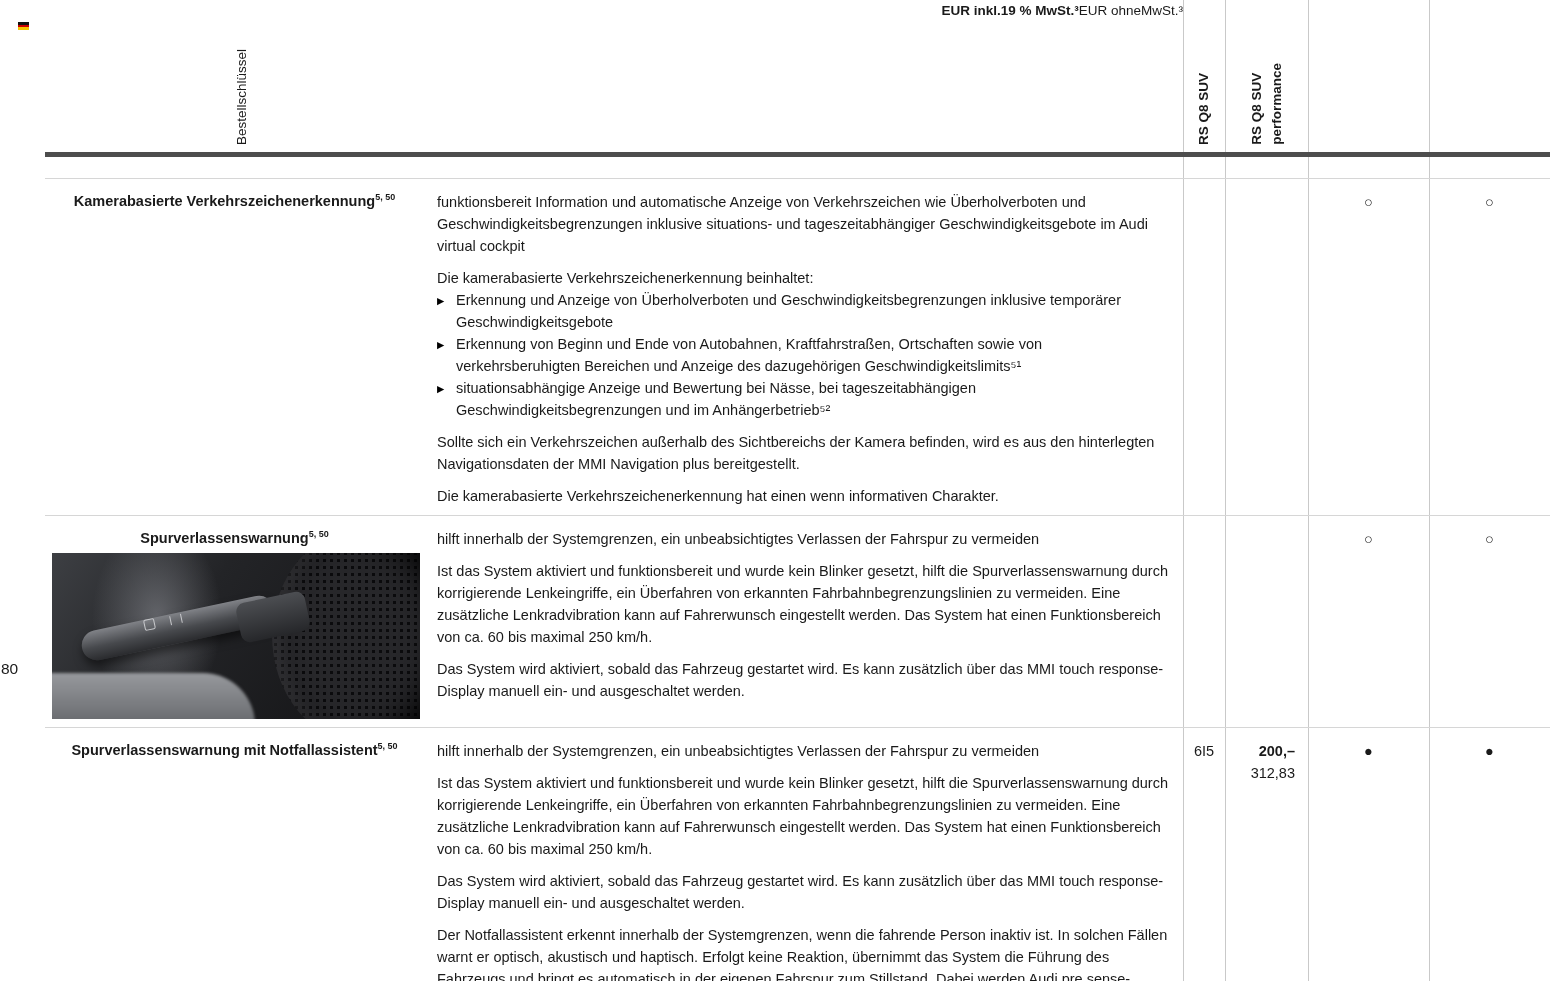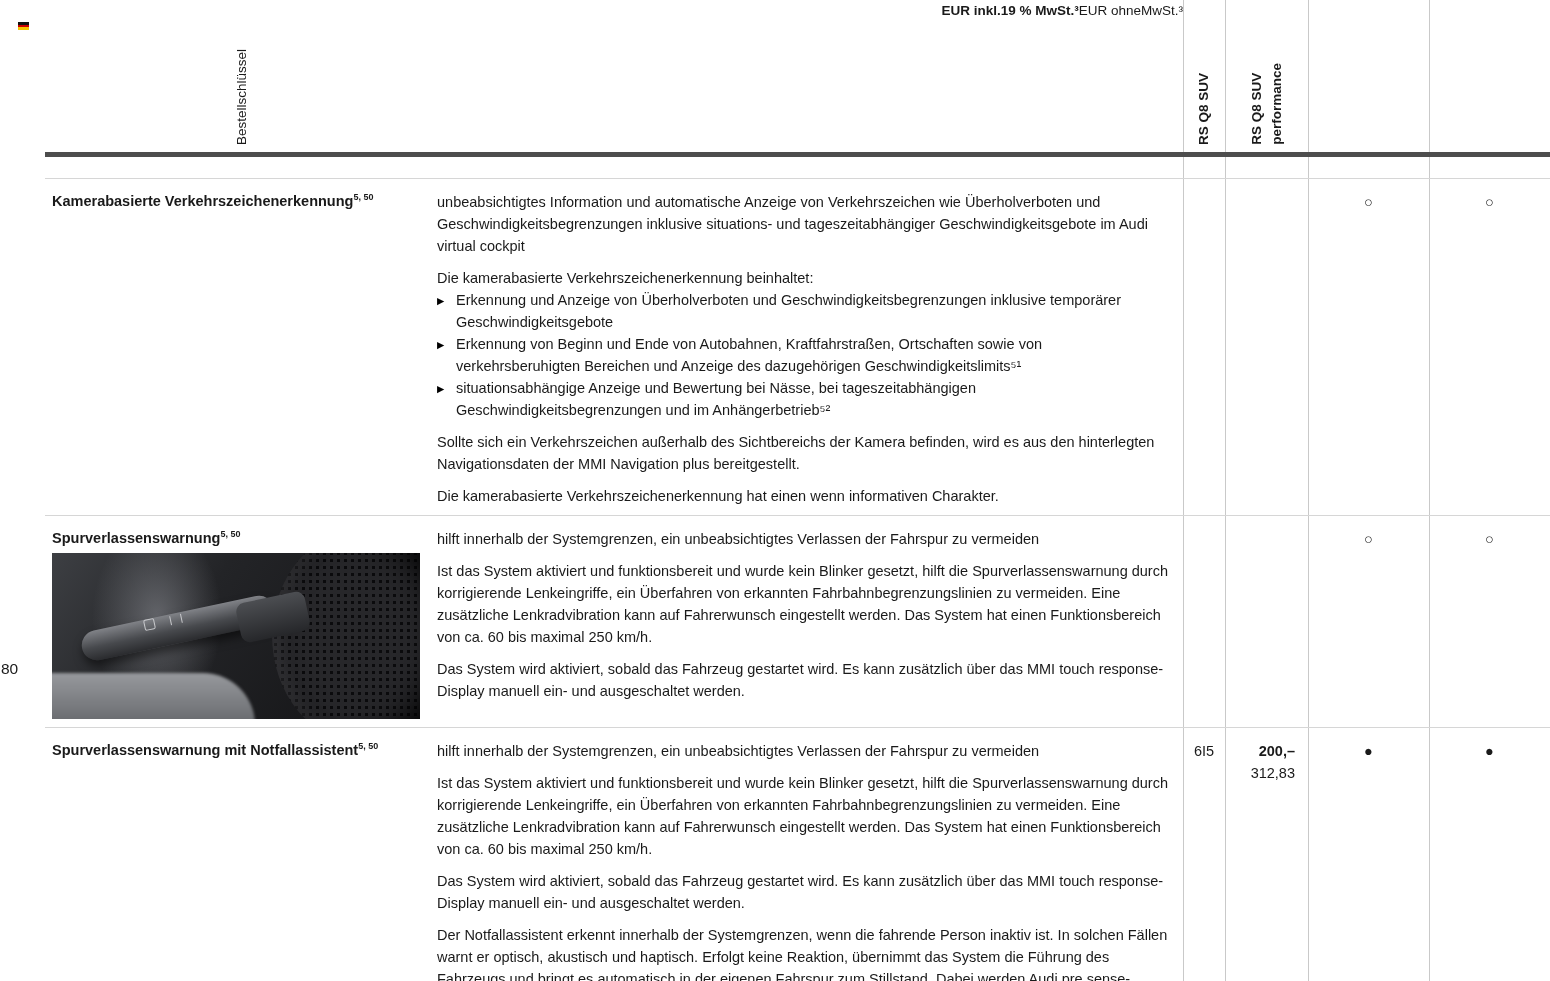--- a/index.html
+++ b/index.html
@@ -66,21 +66,21 @@
     align-items:flex-start; padding:0 0 7px 7px;
     font-size:13.5px; line-height:22px;
   }
   .h-price .b { font-weight:700; }
 
   .thick-rule { height:5px; background:#4d4d4d; }
 
   
   .rows { padding-top:21px; }
   .row { border-top:1px solid #d6d6d6; }
-  .cell-feature { padding:12px 20px 8px 7px; }
+  .cell-feature { padding:12px 20px 8px 7px;text-align:center; }
   .feature-title { font-weight:700; font-size:14.5px; line-height:21px; }
   sup.fnote { font-size:9px; line-height:0; vertical-align:super; }
   .cell-desc { padding:12px 14px 8px 0; }
   .cell-desc p { font-size:14.5px; line-height:22px; margin-bottom:10px; }
   .cell-desc p.tight { margin-bottom:0; }
   .cell-desc p:last-child { margin-bottom:0; }
   ul.bullets { list-style:none; margin:0 0 10px 0; }
   ul.bullets li { display:flex; font-size:14.5px; line-height:22px; }
   ul.bullets .marker { flex:0 0 19px; font-size:9.5px; padding-top:1px; color:#000; }
   .cell-code { padding:12px 0 0 11px; font-size:14.5px; line-height:22px; }
@@ -172,21 +172,21 @@
 
   <div class="thick-rule"></div>
 
   <div class="rows">
 
     <div class="row grid-cols">
       <div class="cell-feature">
         <div class="feature-title"><span>Kamerabasierte Verkehrszeichenerkennung</span><sup class="fnote">5, 50</sup></div>
       </div>
       <div class="cell-desc">
-        <p>unbeabsichtigtes Information und automatische Anzeige von Verkehrszeichen wie Überholverboten und Geschwindigkeitsbegrenzungen inklusive situations- und tageszeitabhängiger Geschwindigkeitsgebote im Audi virtual cockpit</p>
+        <p>funktionsbereit Information und automatische Anzeige von Verkehrszeichen wie Überholverboten und Geschwindigkeitsbegrenzungen inklusive situations- und tageszeitabhängiger Geschwindigkeitsgebote im Audi virtual cockpit</p>
         <p class="tight">Die kamerabasierte Verkehrszeichenerkennung beinhaltet:</p>
         <ul class="bullets">
           <li>
               <span class="marker">▶</span>
               <span>Erkennung und Anzeige von Überholverboten und Geschwindigkeitsbegrenzungen inklusive temporärer Geschwindigkeitsgebote</span>
             </li>
           <li>
               <span class="marker">▶</span>
               <span>Erkennung von Beginn und Ende von Autobahnen, Kraftfahrstraßen, Ortschaften sowie von verkehrsberuhigten Bereichen und Anzeige des dazugehörigen Geschwindigkeitslimits⁵¹</span>
             </li>

